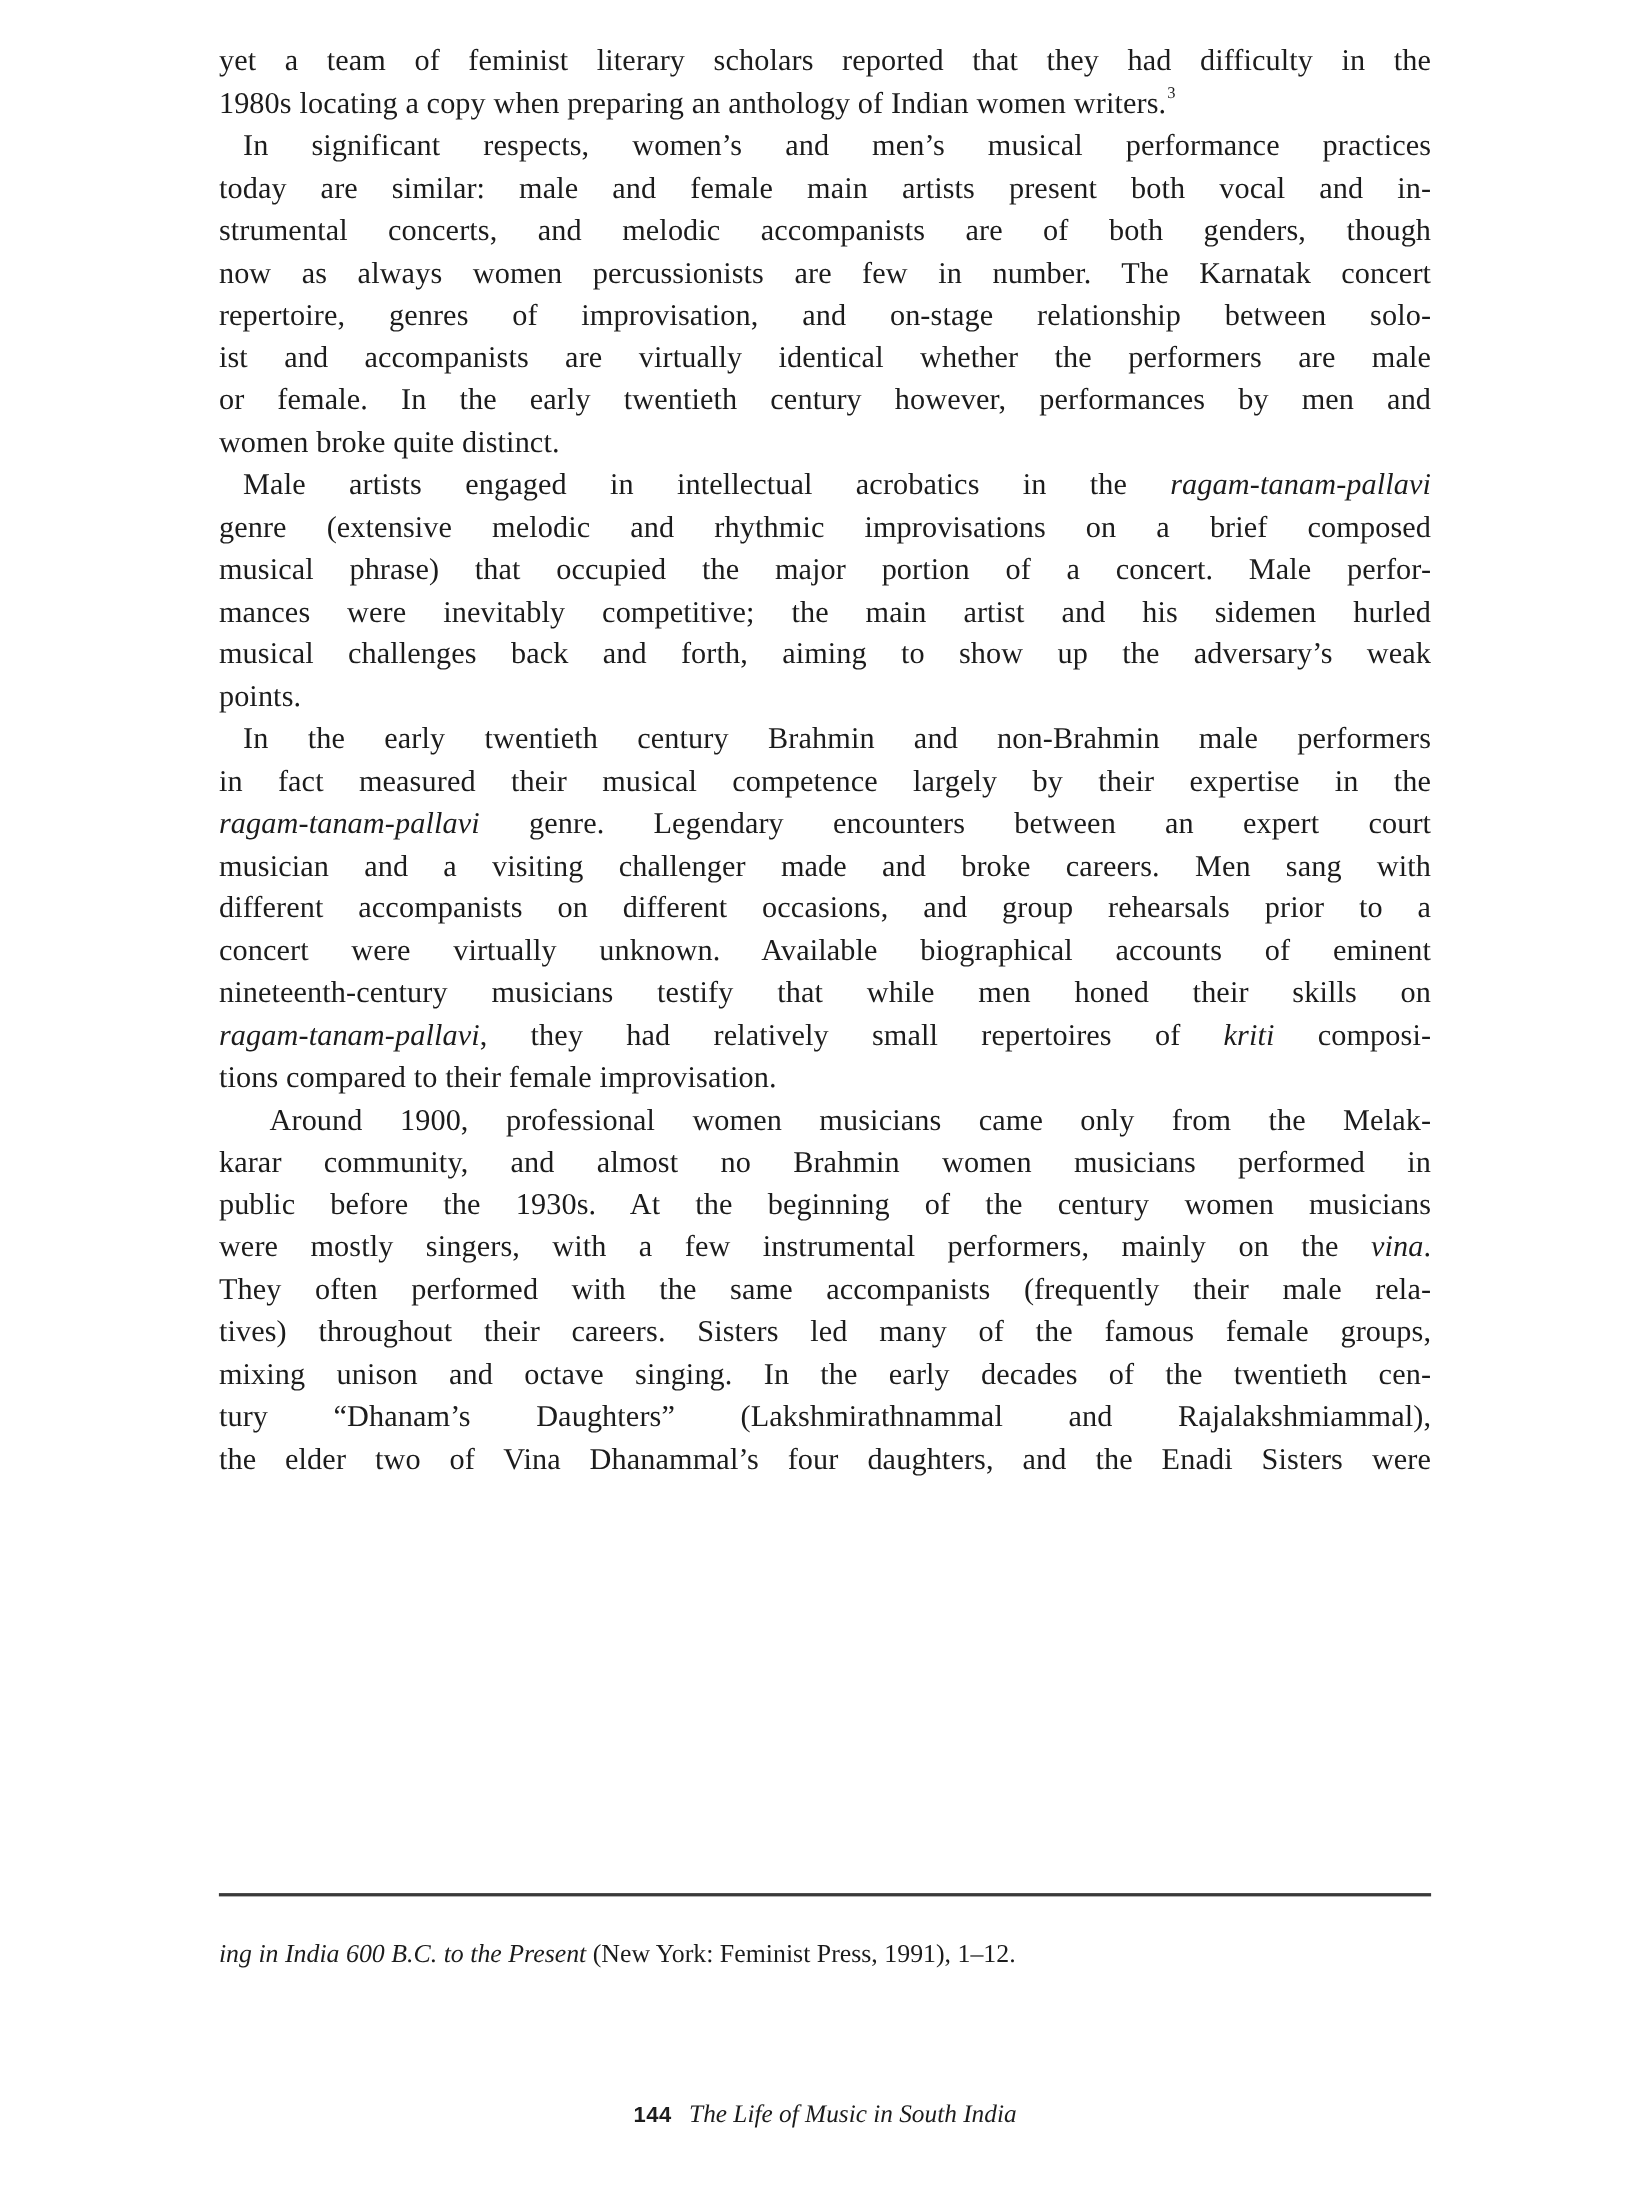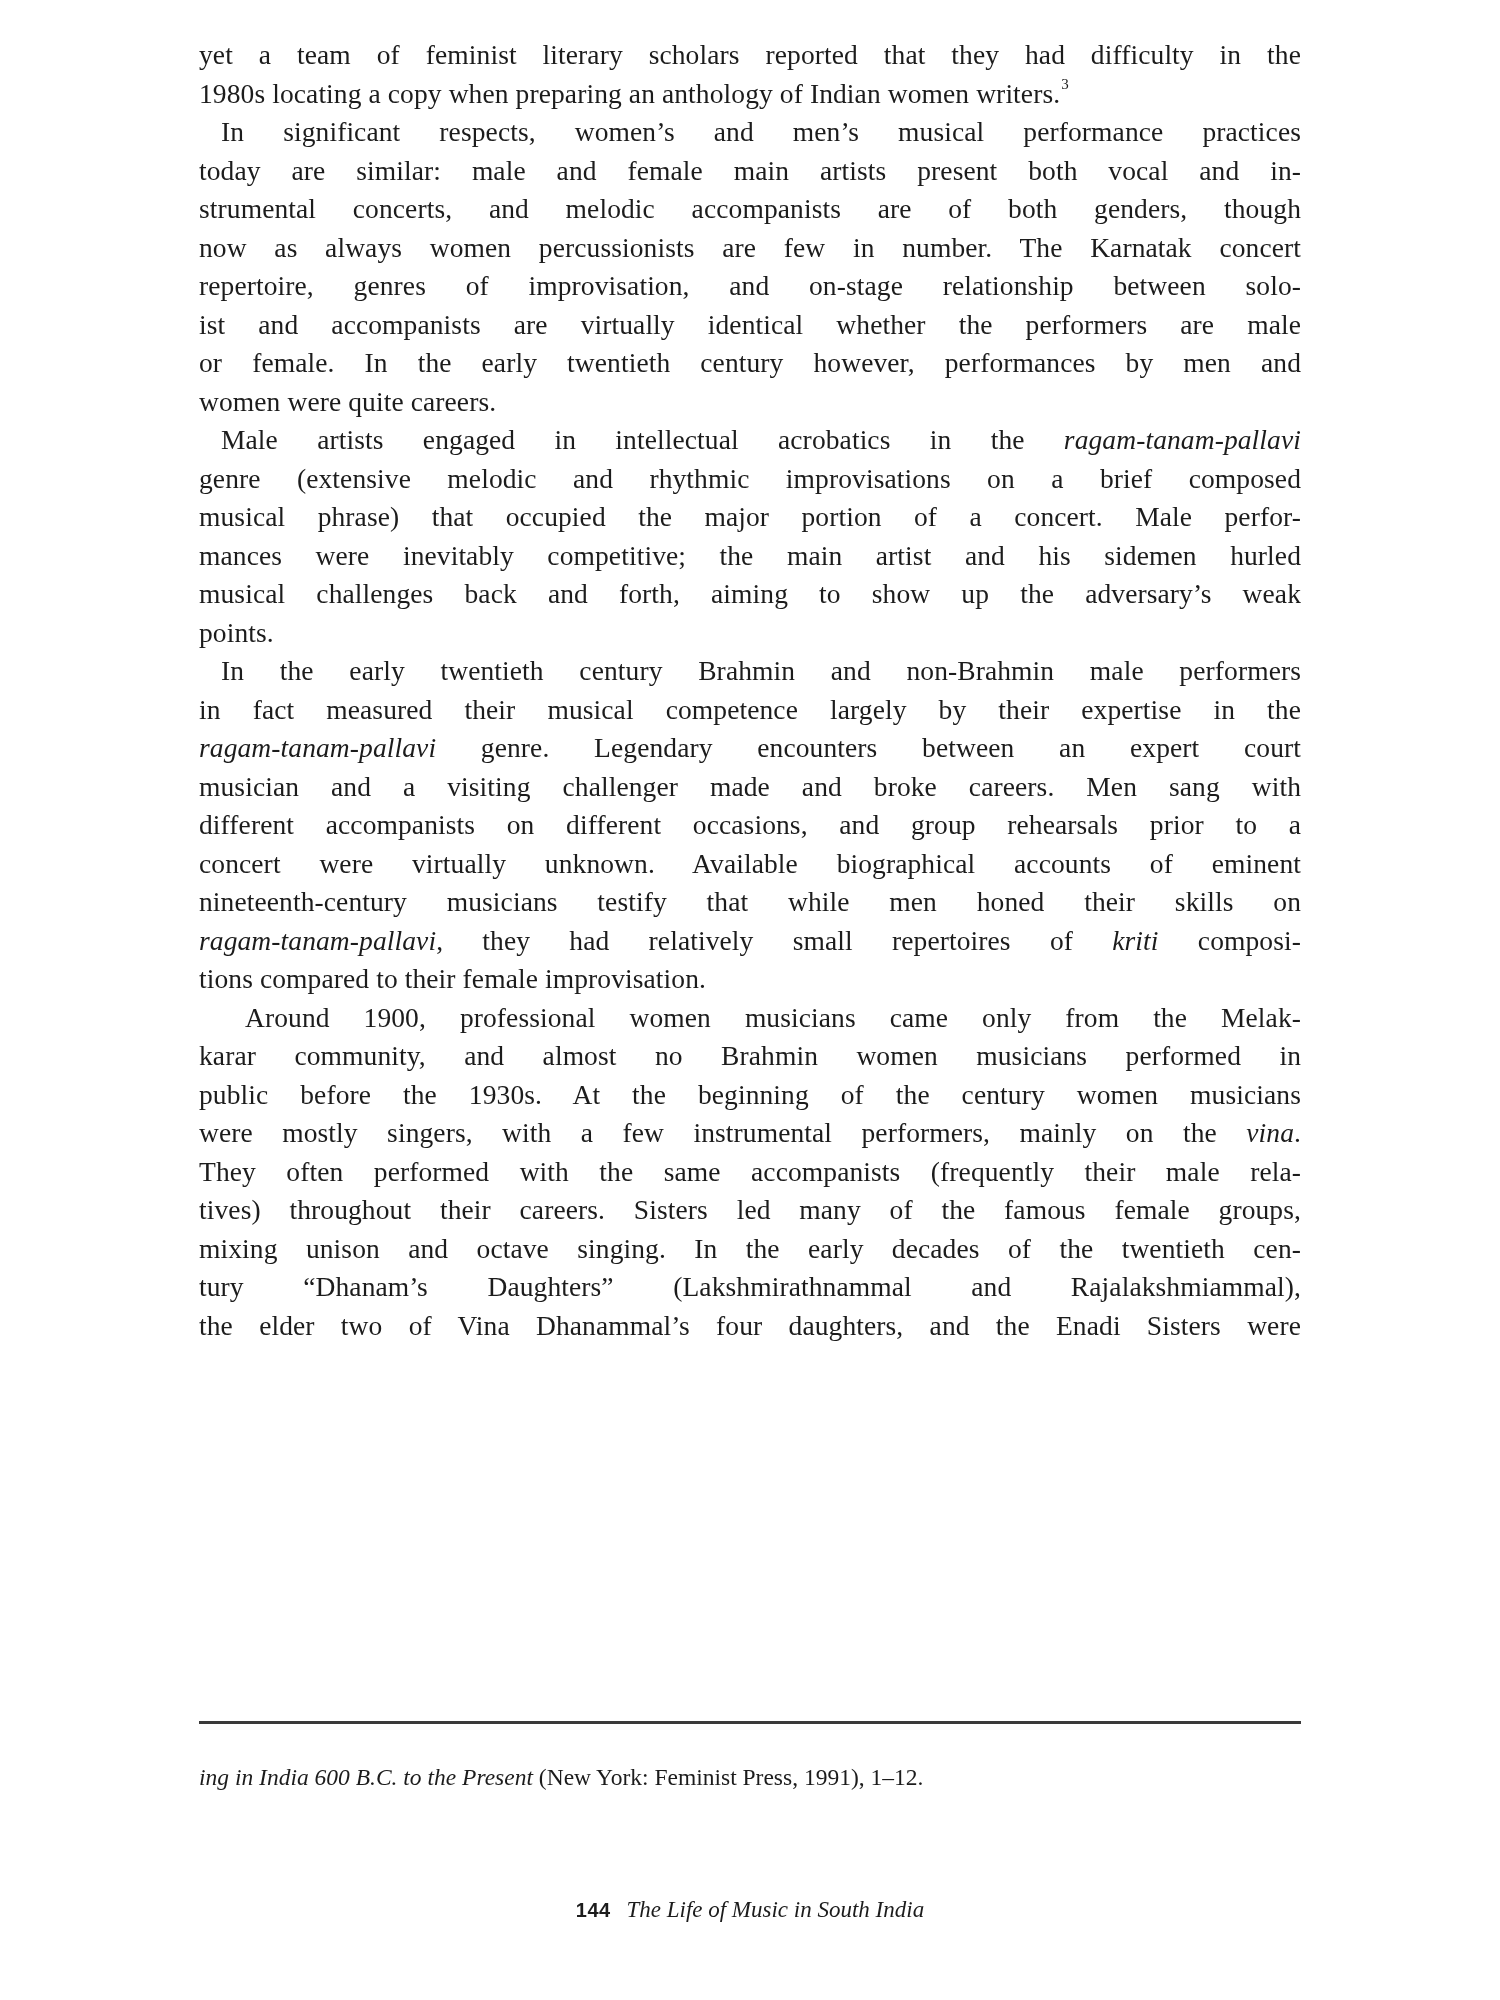--- a/index.html
+++ b/index.html
@@ -78,21 +78,21 @@
     }
     .fn-line.indent { padding-left: 14px; width: calc(100% - 14px); }
     .fn-line.last { text-align-last: left; }
     .footer {
       position: absolute;
       left: 0;
       top: 1896px;
       width: 1500px;
       text-align: center;
       font-size: 23px;
-      line-height: 28px;
+      line-height: 52px;
       white-space: nowrap;
     }
     .footer .pnum {
       font-weight: bold;
       font-family: "Liberation Sans", "DejaVu Sans", sans-serif;
       font-size: 20px;
       margin-right: 10px;
       letter-spacing: 0.5px;
     }
     .footer .rhead { font-style: italic; }
@@ -104,21 +104,21 @@
   <div class="text-block" id="text-block">
       <div class="line"><span class="seg" style="white-space: normal;">yet a team of feminist literary scholars reported that they had difficulty in the</span></div>
       <div class="line last"><span class="seg" style="white-space: normal;">1980s locating a copy when preparing an anthology of Indian women writers.</span><sup class="fnref">3</sup></div>
       <div class="line indent"><span class="seg" style="white-space: normal;">In significant respects, women’s and men’s musical performance practices</span></div>
       <div class="line"><span class="seg" style="white-space: normal;">today are similar: male and female main artists present both vocal and in-</span></div>
       <div class="line"><span class="seg" style="white-space: normal;">strumental concerts, and melodic accompanists are of both genders, though</span></div>
       <div class="line"><span class="seg" style="white-space: normal;">now as always women percussionists are few in number. The Karnatak concert</span></div>
       <div class="line"><span class="seg" style="white-space: normal;">repertoire, genres of improvisation, and on-stage relationship between solo-</span></div>
       <div class="line"><span class="seg" style="white-space: normal;">ist and accompanists are virtually identical whether the performers are male</span></div>
       <div class="line"><span class="seg" style="white-space: normal;">or female. In the early twentieth century however, performances by men and</span></div>
-      <div class="line last"><span class="seg" style="white-space: normal;">women were quite careers.</span></div>
+      <div class="line last"><span class="seg" style="white-space: normal;">women broke quite distinct.</span></div>
       <div class="line indent"><span class="seg" style="white-space: normal;">Male artists engaged in intellectual acrobatics in the </span><span class="seg it" style="white-space: normal;">ragam-tanam-pallavi</span></div>
       <div class="line"><span class="seg" style="white-space: normal;">genre (extensive melodic and rhythmic improvisations on a brief composed</span></div>
       <div class="line"><span class="seg" style="white-space: normal;">musical phrase) that occupied the major portion of a concert. Male perfor-</span></div>
       <div class="line"><span class="seg" style="white-space: normal;">mances were inevitably competitive; the main artist and his sidemen hurled</span></div>
       <div class="line"><span class="seg" style="white-space: normal;">musical challenges back and forth, aiming to show up the adversary’s weak</span></div>
       <div class="line last"><span class="seg" style="white-space: normal;">points.</span></div>
       <div class="line indent"><span class="seg" style="white-space: normal;">In the early twentieth century Brahmin and non-Brahmin male performers</span></div>
       <div class="line"><span class="seg" style="white-space: normal;">in fact measured their musical competence largely by their expertise in the</span></div>
       <div class="line"><span class="seg it" style="white-space: normal;">ragam-tanam-pallavi</span><span class="seg" style="white-space: normal;"> genre. Legendary encounters between an expert court</span></div>
       <div class="line"><span class="seg" style="white-space: normal;">musician and a visiting challenger made and broke careers. Men sang with</span></div>

